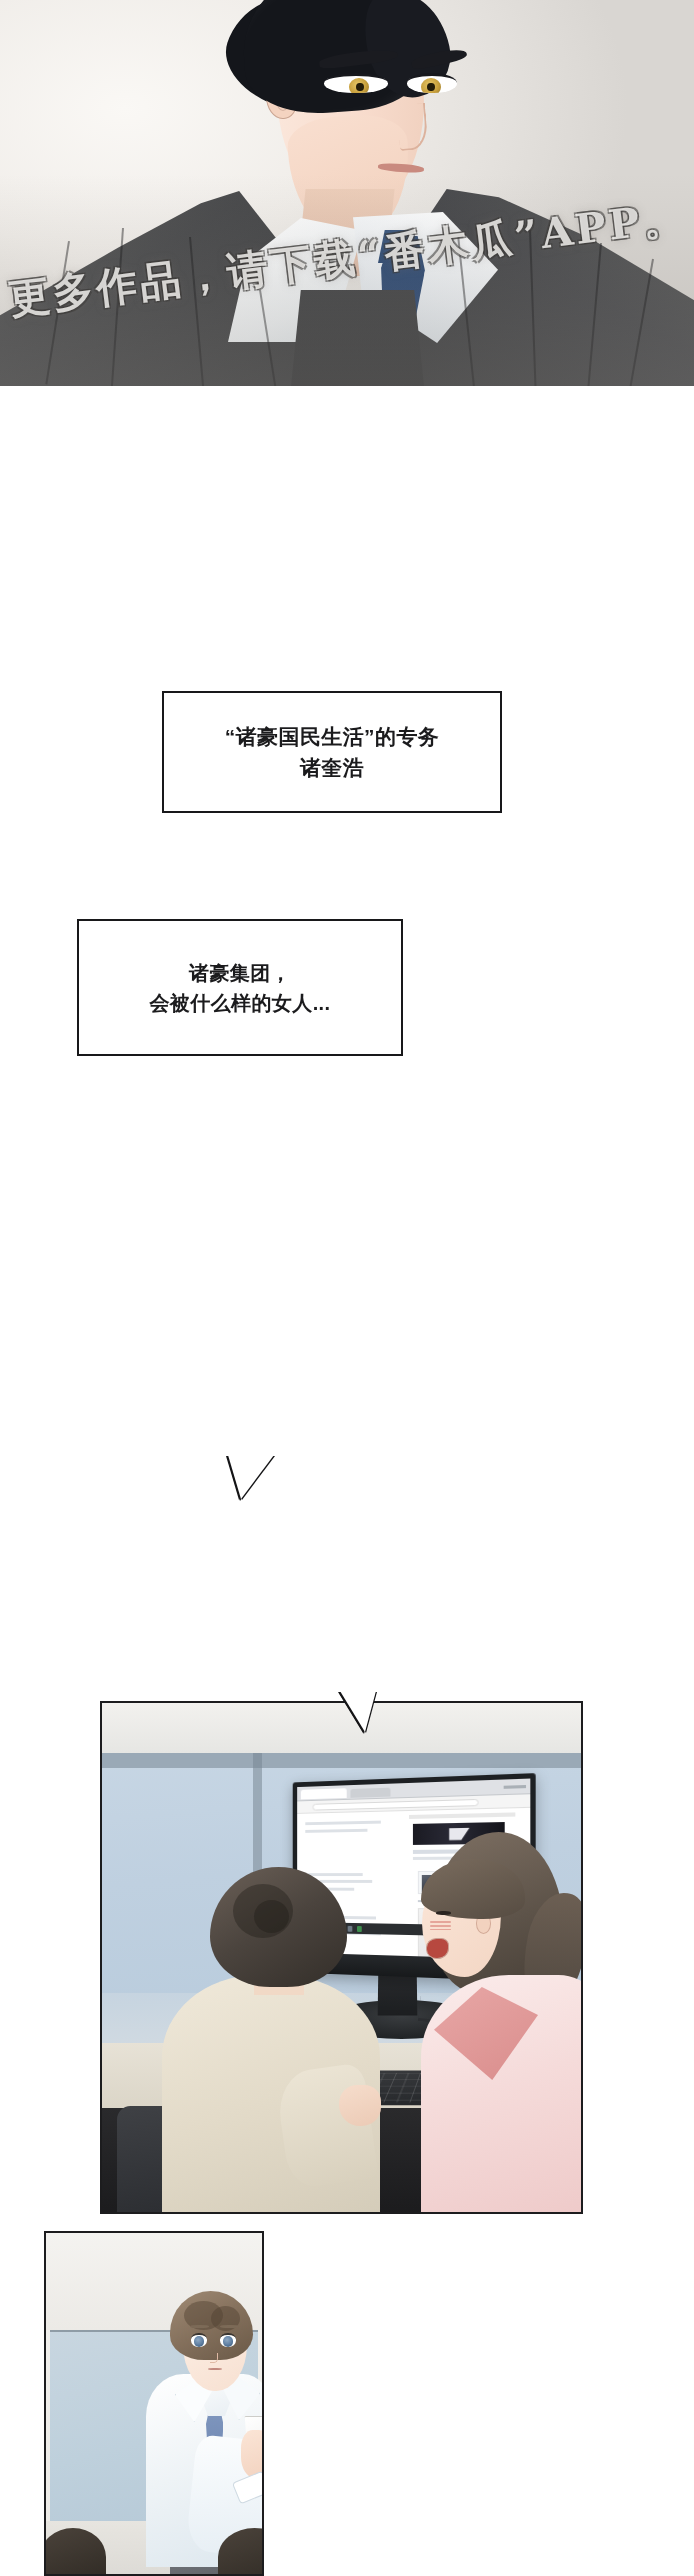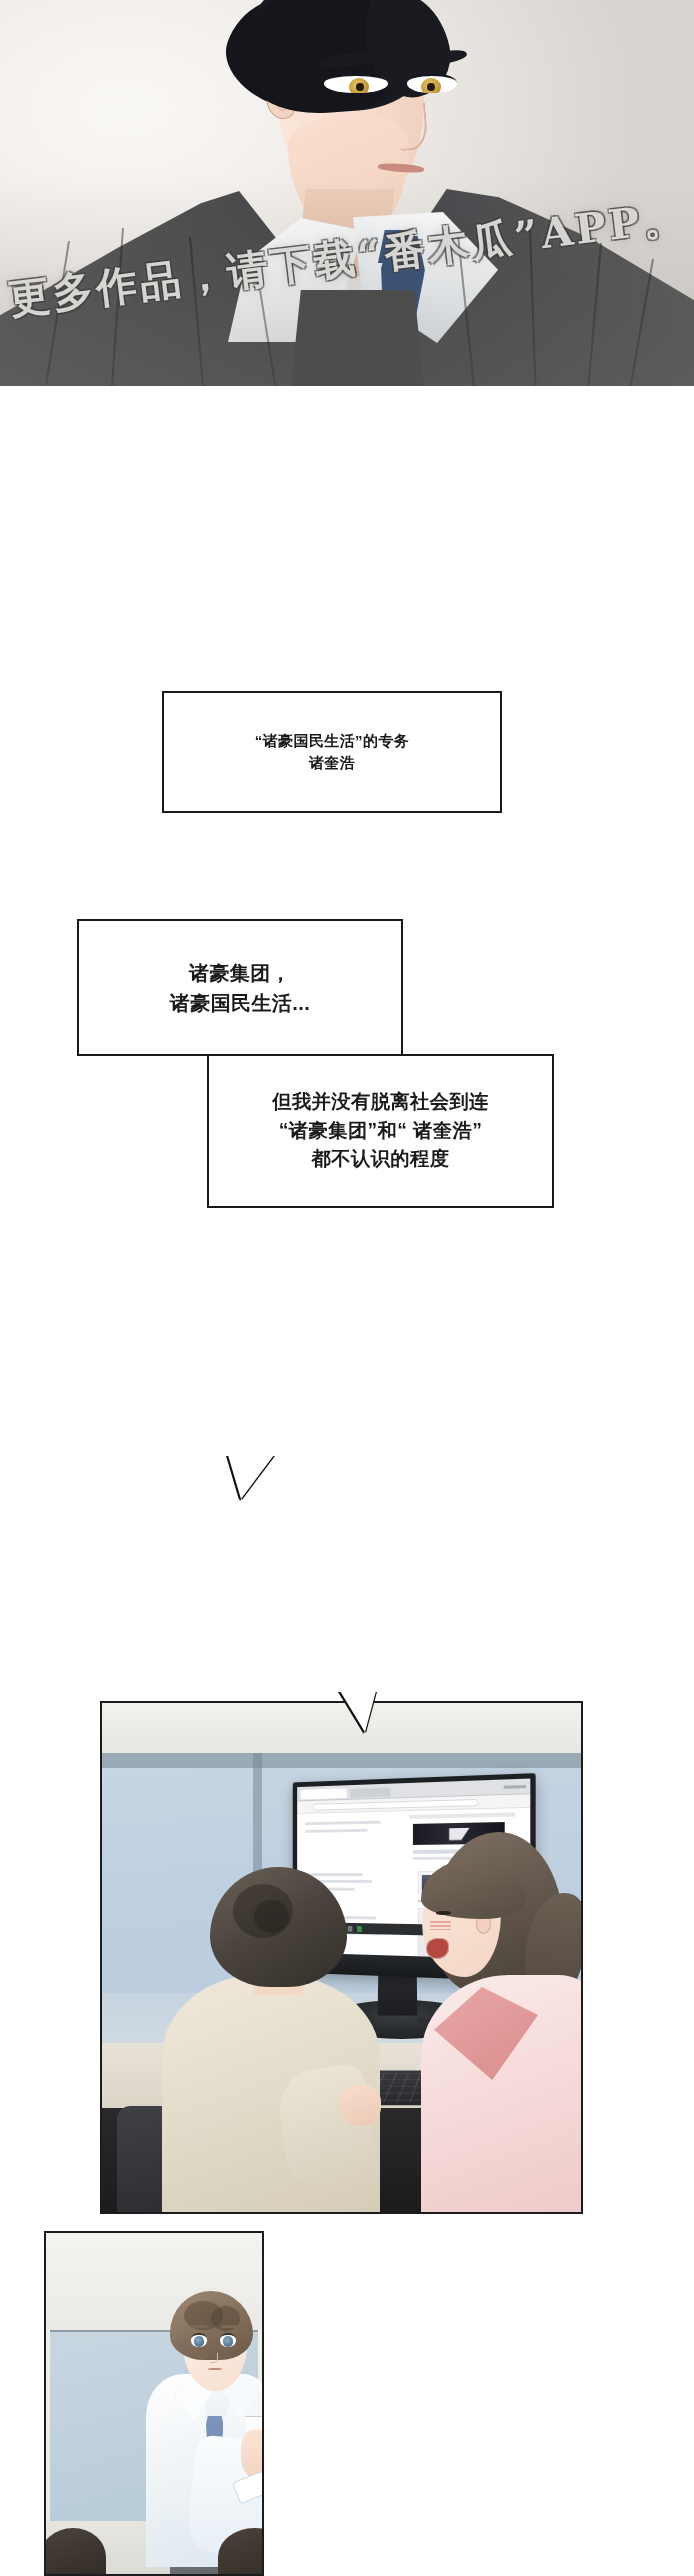--- a/index.html
+++ b/index.html
@@ -209,21 +209,21 @@
   
   .dlgbox{
     position:absolute;
     background:#ffffff;
     border:2.1px solid #18181a;
     display:flex; align-items:center; justify-content:center;
     text-align:center;
     font-weight:700;
     color:#1b1b1d;
     line-height:1.5;
-    font-size:15px;
+    font-size:21px;
     letter-spacing:0.4px;
     padding:9.7px 13.5px;
   }
   .dlg1{ left:162px; top:691px; width:340px; height:122px; }
   .dlg2{ left:77px;  top:919px; width:326px; height:137px; font-size:20px; }
   .dlg3{ left:207px; top:1054px; width:347px; height:154px; font-size:19.3px; }
 
   
   .bubble{
     position:absolute;
@@ -686,31 +686,24 @@
   <div class="dlgbox dlg1">
     <div>
       <div>“诸豪国民生活”的专务</div>
       <div>诸奎浩</div>
     </div>
   </div>
 
   <div class="dlgbox dlg2">
     <div>
       <div>诸豪集团，</div>
-      <div>诸豪国民生活...</div>
+      <div>会被什么样的女人...</div>
     </div>
   </div>
 
-  <div class="dlgbox dlg3">
-    <div>
-      <div>但我并没有脱离社会到连</div>
-      <div>“诸豪集团”和“ 诸奎浩”</div>
-      <div>都不认识的程度</div>
-    </div>
-  </div>
 
   <div class="tail tail1"></div>
 
   <div class="panel-office">
     <div class="off-ceiling"></div>
     <div class="off-wall"></div>
     <div class="off-wall-glass"></div>
     <div class="off-mullion" style="left:151px;"></div>
     <div class="off-floorwall"></div>
     <div class="off-desk"></div>

